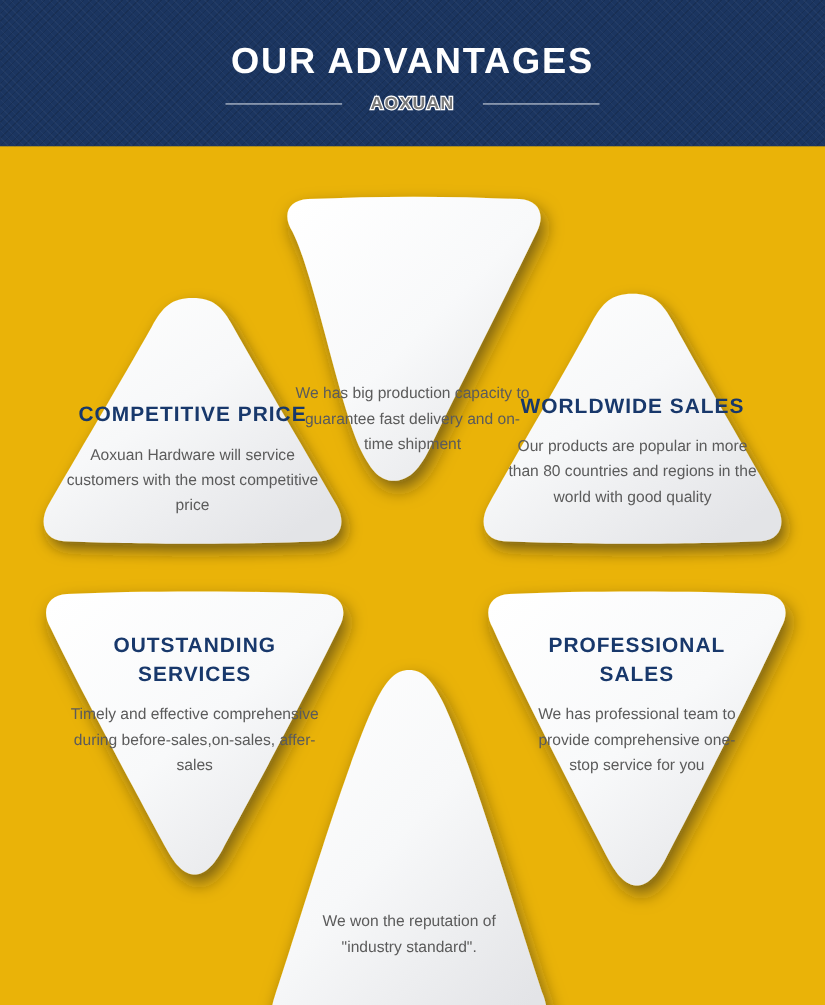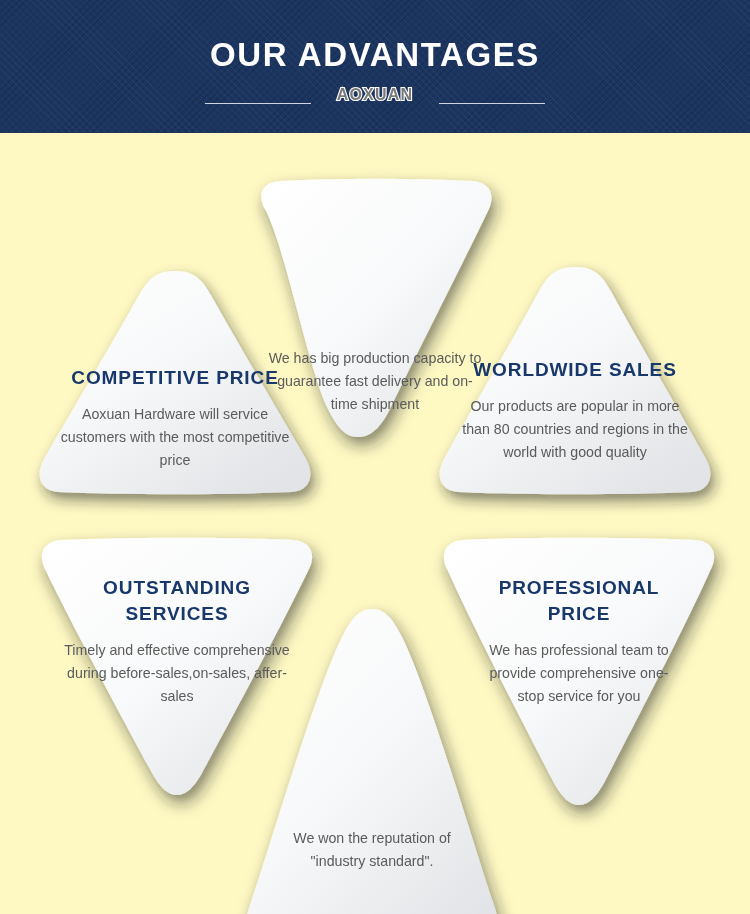--- a/index.html
+++ b/index.html
@@ -12,21 +12,21 @@
     height: 914px;
     overflow: hidden;
     font-family: "Liberation Sans", sans-serif;
     background: #565656;
   }
 
   #page {
     position: relative;
     width: 750px;
     height: 914px;
-    background: #fef9c3;
+    background: #eab308;
     overflow: hidden;
   }
 
   
   .header {
     position: absolute;
     left: 0;
     top: 0;
     width: 750px;
     height: 133px;
@@ -65,21 +65,21 @@
     line-height: 38px;
     margin: 0;
     padding: 0;
     text-align: center;
     white-space: nowrap;
     margin-top: 6px;
   }
 
   .subtitle-row {
     display: flex;
-    align-items: flex-end;
+    align-items: center;
     justify-content: center;
     margin-top: 12px;
     width: 100%;
   }
 
   .rule {
     width: 106px;
     height: 1px;
     background: #cfd6e0;
     flex: 0 0 auto;
@@ -315,19 +315,19 @@
         <path filter="url(#shPT)" fill="url(#gPT)" d="M10 34
                  C1 18 7 4 25 3
                  C89 0 193 0 257 3
                  C275 4 281 18 272 34
                  C246 92 192 196 166 246
                  C156 264 148 268 141 268
                  C134 268 126 264 116 246
                  C90 196 36 92 10 34 Z"></path>
       </svg>
       <div class="card-text" style="top:38px; padding:0 48px;">
-        <div class="card-title">PROFESSIONAL PRICE</div>
+        <div class="card-title">PROFESSIONAL SALES</div>
         <div class="card-body">We has professional team to provide comprehensive one-stop service for you</div>
       </div>
     </div>
 
   </div>
 </div>
 
 </body></html>

